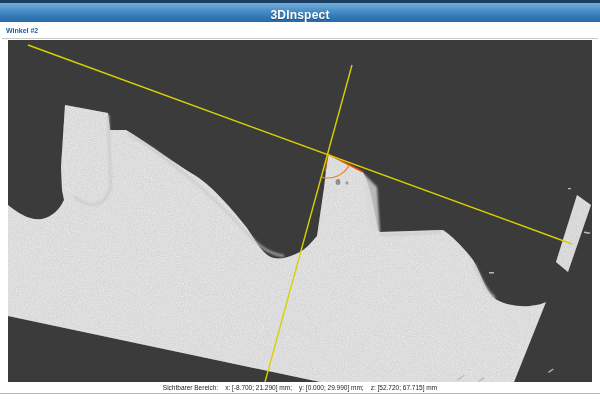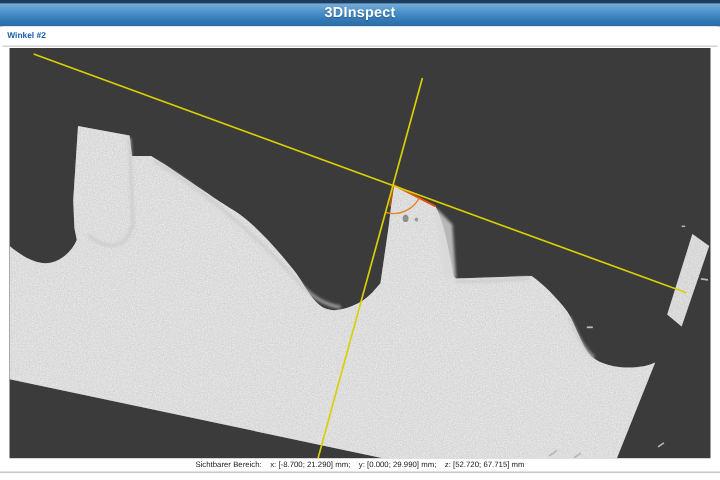--- a/index.html
+++ b/index.html
@@ -2,21 +2,21 @@
 <html><head>
 <meta charset="utf-8">
 <style>
   html,body{margin:0;padding:0;background:#ffffff;}
   .app{position:relative;width:600px;height:400px;background:#ffffff;overflow:hidden;
        font-family:"Liberation Sans","DejaVu Sans",sans-serif;}
   
   .titlebar{position:absolute;left:0;top:0;width:600px;height:22px;
     background:linear-gradient(180deg,#75add9 0%,#4a90c8 40%,#3077b4 75%,#2a6aa6 100%);
     border-top:3px solid #1b3f63;box-sizing:border-box;
-    display:flex;align-items:flex-start;justify-content:center;}
+    display:flex;align-items:flex-end;justify-content:center;}
   .titlebar .title{color:#ffffff;font-size:12px;font-weight:bold;letter-spacing:.2px;
     text-shadow:0 1px 1px rgba(0,0,0,.35);}
   
   .panel-head{position:absolute;left:2px;top:22px;width:596px;height:16px;
     display:flex;align-items:center;border-bottom:1px solid #c8c8c8;background:#ffffff;}
   .panel-head .panel-title{color:#1b5fa8;font-size:7px;font-weight:bold;padding-left:4px;}
   
   .viewport{position:absolute;left:8px;top:40px;width:584px;height:342px;background:#3b3b3b;}
   .viewport svg{display:block;}
   

